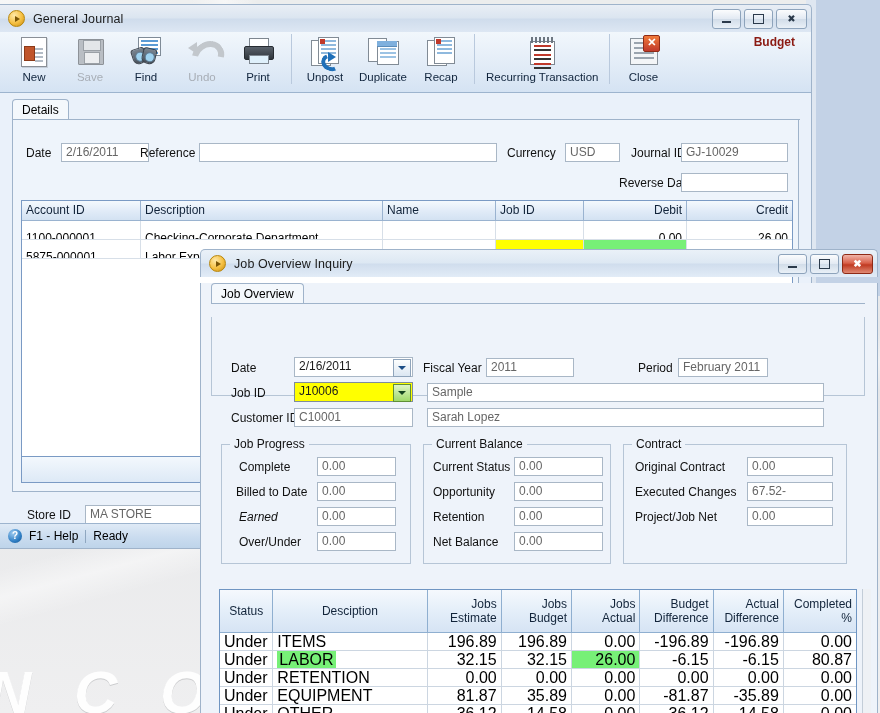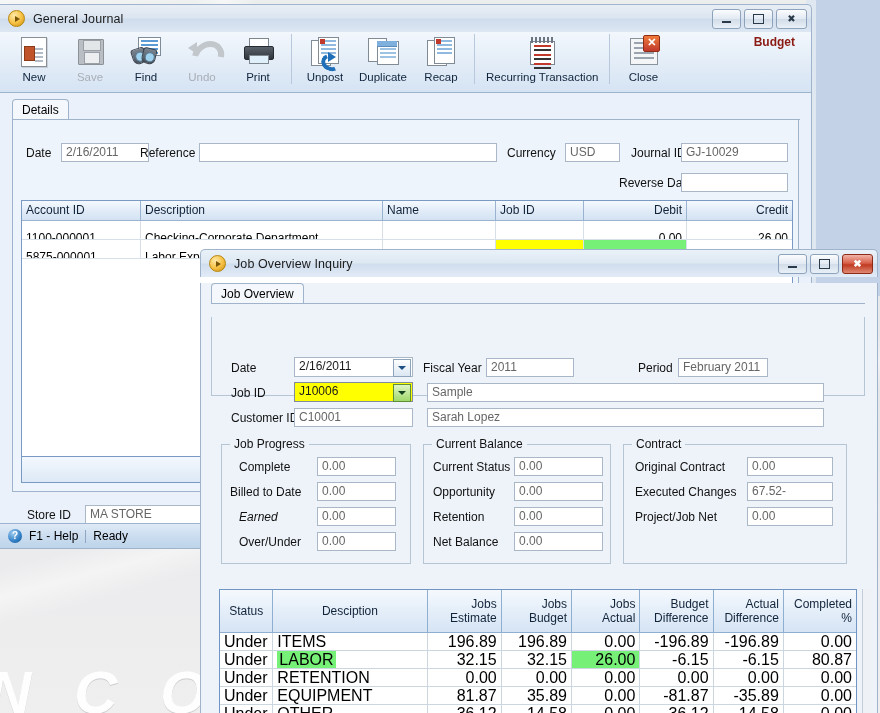--- a/index.html
+++ b/index.html
@@ -461,21 +461,21 @@
     <span class="fld" style="position:absolute;left:226px;top:100px;width:397px;">Sample</span>
 
     <span class="lbl" style="position:absolute;left:30px;top:128px;">Customer ID</span>
     <span class="fld" style="position:absolute;left:93px;top:125px;width:119px;">C10001</span>
     <span class="fld" style="position:absolute;left:226px;top:125px;width:397px;">Sarah Lopez</span>
 
     <div class="gbox" style="left:20px;top:161px;width:190px;height:120px;">
       <span class="cap">Job Progress</span>
       <span class="lbl" style="position:absolute;left:17px;top:15px;">Complete</span>
       <span class="fld" style="position:absolute;left:95px;top:12px;width:79px;">0.00</span>
-      <span class="lbl" style="position:absolute;left:8px;top:40px;text-align:center;">Billed to Date</span>
+      <span class="lbl" style="position:absolute;left:14px;top:40px;text-align:center;">Billed to Date</span>
       <span class="fld" style="position:absolute;left:95px;top:37px;width:79px;">0.00</span>
       <span class="lbl" style="position:absolute;left:17px;top:65px;font-style:italic;">Earned</span>
       <span class="fld" style="position:absolute;left:95px;top:62px;width:79px;">0.00</span>
       <span class="lbl" style="position:absolute;left:17px;top:90px;">Over/Under</span>
       <span class="fld" style="position:absolute;left:95px;top:87px;width:79px;">0.00</span>
     </div>
 
     <div class="gbox" style="left:222px;top:161px;width:188px;height:120px;">
       <span class="cap">Current Balance</span>
       <span class="lbl" style="position:absolute;left:9px;top:15px;">Current Status</span>

